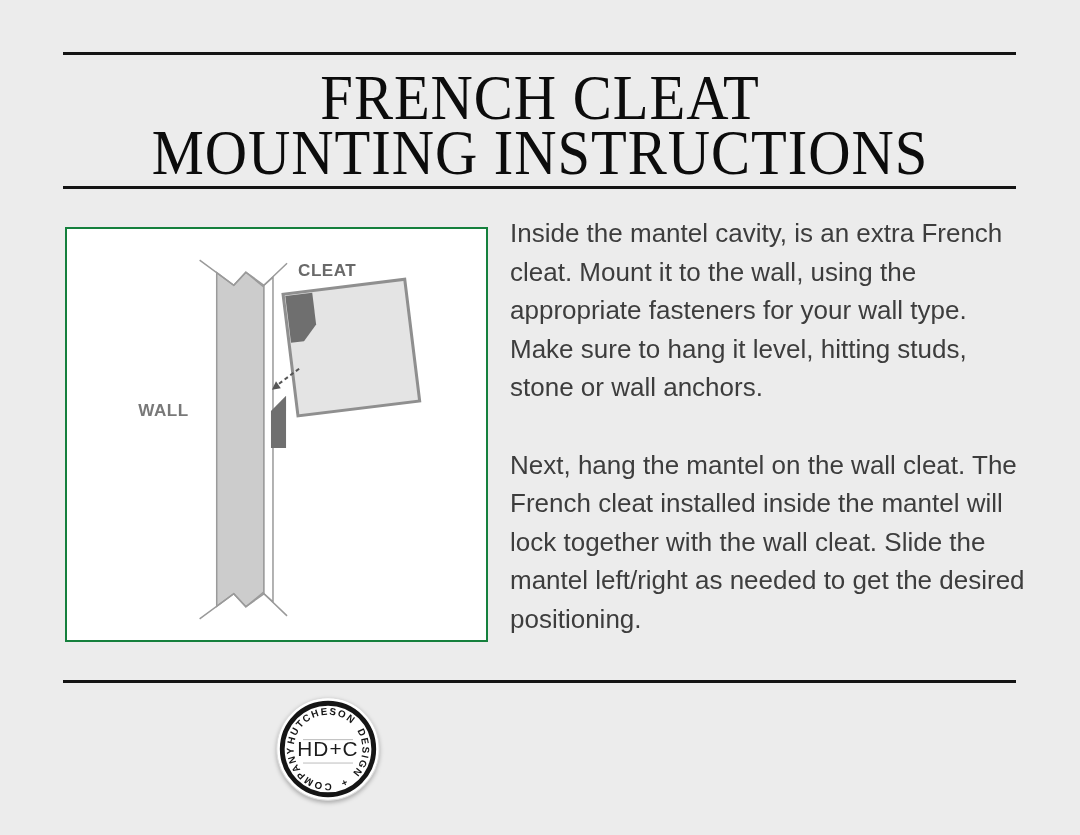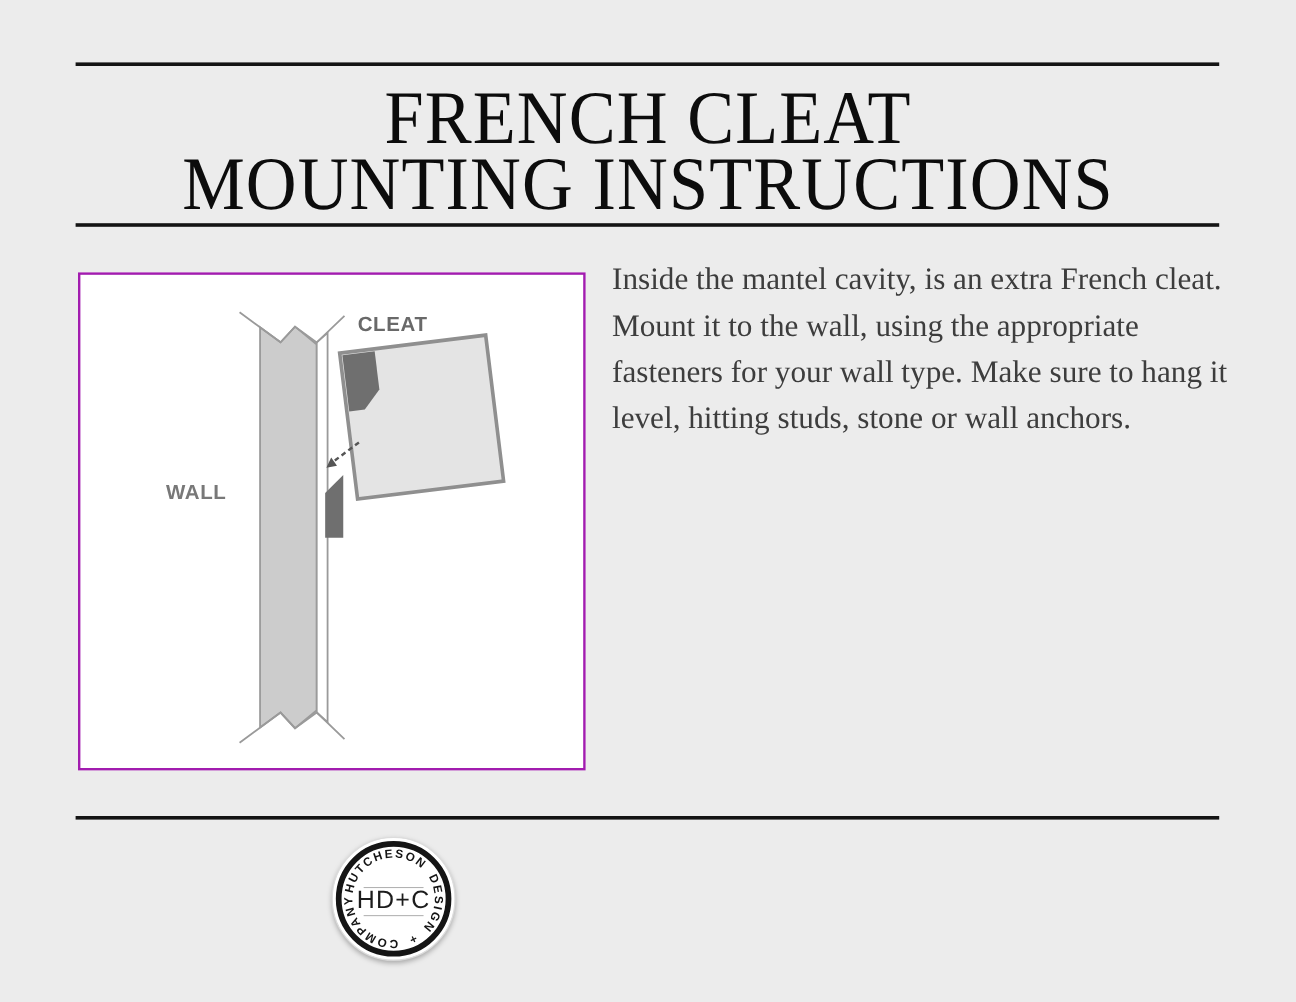--- a/index.html
+++ b/index.html
@@ -26,36 +26,36 @@
     color:#0c0c0c;
     letter-spacing:1px;
     transform:scaleX(0.93);
     transform-origin:50% 0;
   }
   .title-line{display:block;}
   .diagram-box{
     position:absolute;left:65px;top:227px;
     width:419px;height:411px;
     background:#ffffff;
-    border:2px solid #a21caf;
+    border:2px solid #15803d;
   }
   .diagram-box svg{display:block;width:100%;height:100%;}
   .diagram-label{
     font-family:"Liberation Sans", sans-serif;
     font-weight:bold;
     font-size:17px;
     letter-spacing:0.5px;
   }
   .instructions{
     position:absolute;left:510px;top:214px;width:516px;
     font-size:26px;line-height:38.5px;
     font-weight:300;
     color:#3d3d3d;
   }
-  .instructions p{margin:0 0 39px 0;font-family:Liberation Serif, serif;}
+  .instructions p{margin:0 0 39px 0;}
   .logo-svg{
     position:absolute;left:276px;top:697px;
     width:104px;height:104px;
     filter:drop-shadow(0 2px 2px rgba(0,0,0,0.28));
   }
   .ring-text{
     font-family:"Liberation Sans", sans-serif;
     font-weight:bold;
     font-size:9.5px;
     letter-spacing:1.5px;
@@ -113,20 +113,21 @@
         <polygon points="204,160 212.8,158.4 208,151.5" fill="#555555"></polygon>
       </g>
 
       <text class="diagram-label" x="230" y="47" fill="#696969">CLEAT</text>
       <text class="diagram-label" x="71" y="186" fill="#787878">WALL</text>
     </svg>
   </div>
 
   <div class="instructions">
     <p>Inside the mantel cavity, is an extra French cleat. Mount it to the wall, using the appropriate fasteners for your wall type. Make sure to hang it level, hitting studs, stone or wall anchors.</p>
+    <p>Next, hang the mantel on the wall cleat. The French cleat installed inside the mantel will lock together with the wall cleat. Slide the mantel left/right as needed to get the desired positioning.</p>
   </div>
 
   <div class="rule rule-footer"></div>
 
   <svg class="logo-svg" viewBox="0 0 100 100">
     <circle cx="50" cy="50" r="49.2" fill="#ffffff" stroke="#dcdcdc" stroke-width="1"></circle>
     <circle cx="50" cy="50" r="44" fill="none" stroke="#151515" stroke-width="4.6"></circle>
     <defs>
       <path id="ring-path" d="M 17 50 A 33 33 0 1 1 83 50 A 33 33 0 1 1 17 50" fill="none"></path>
     </defs>

